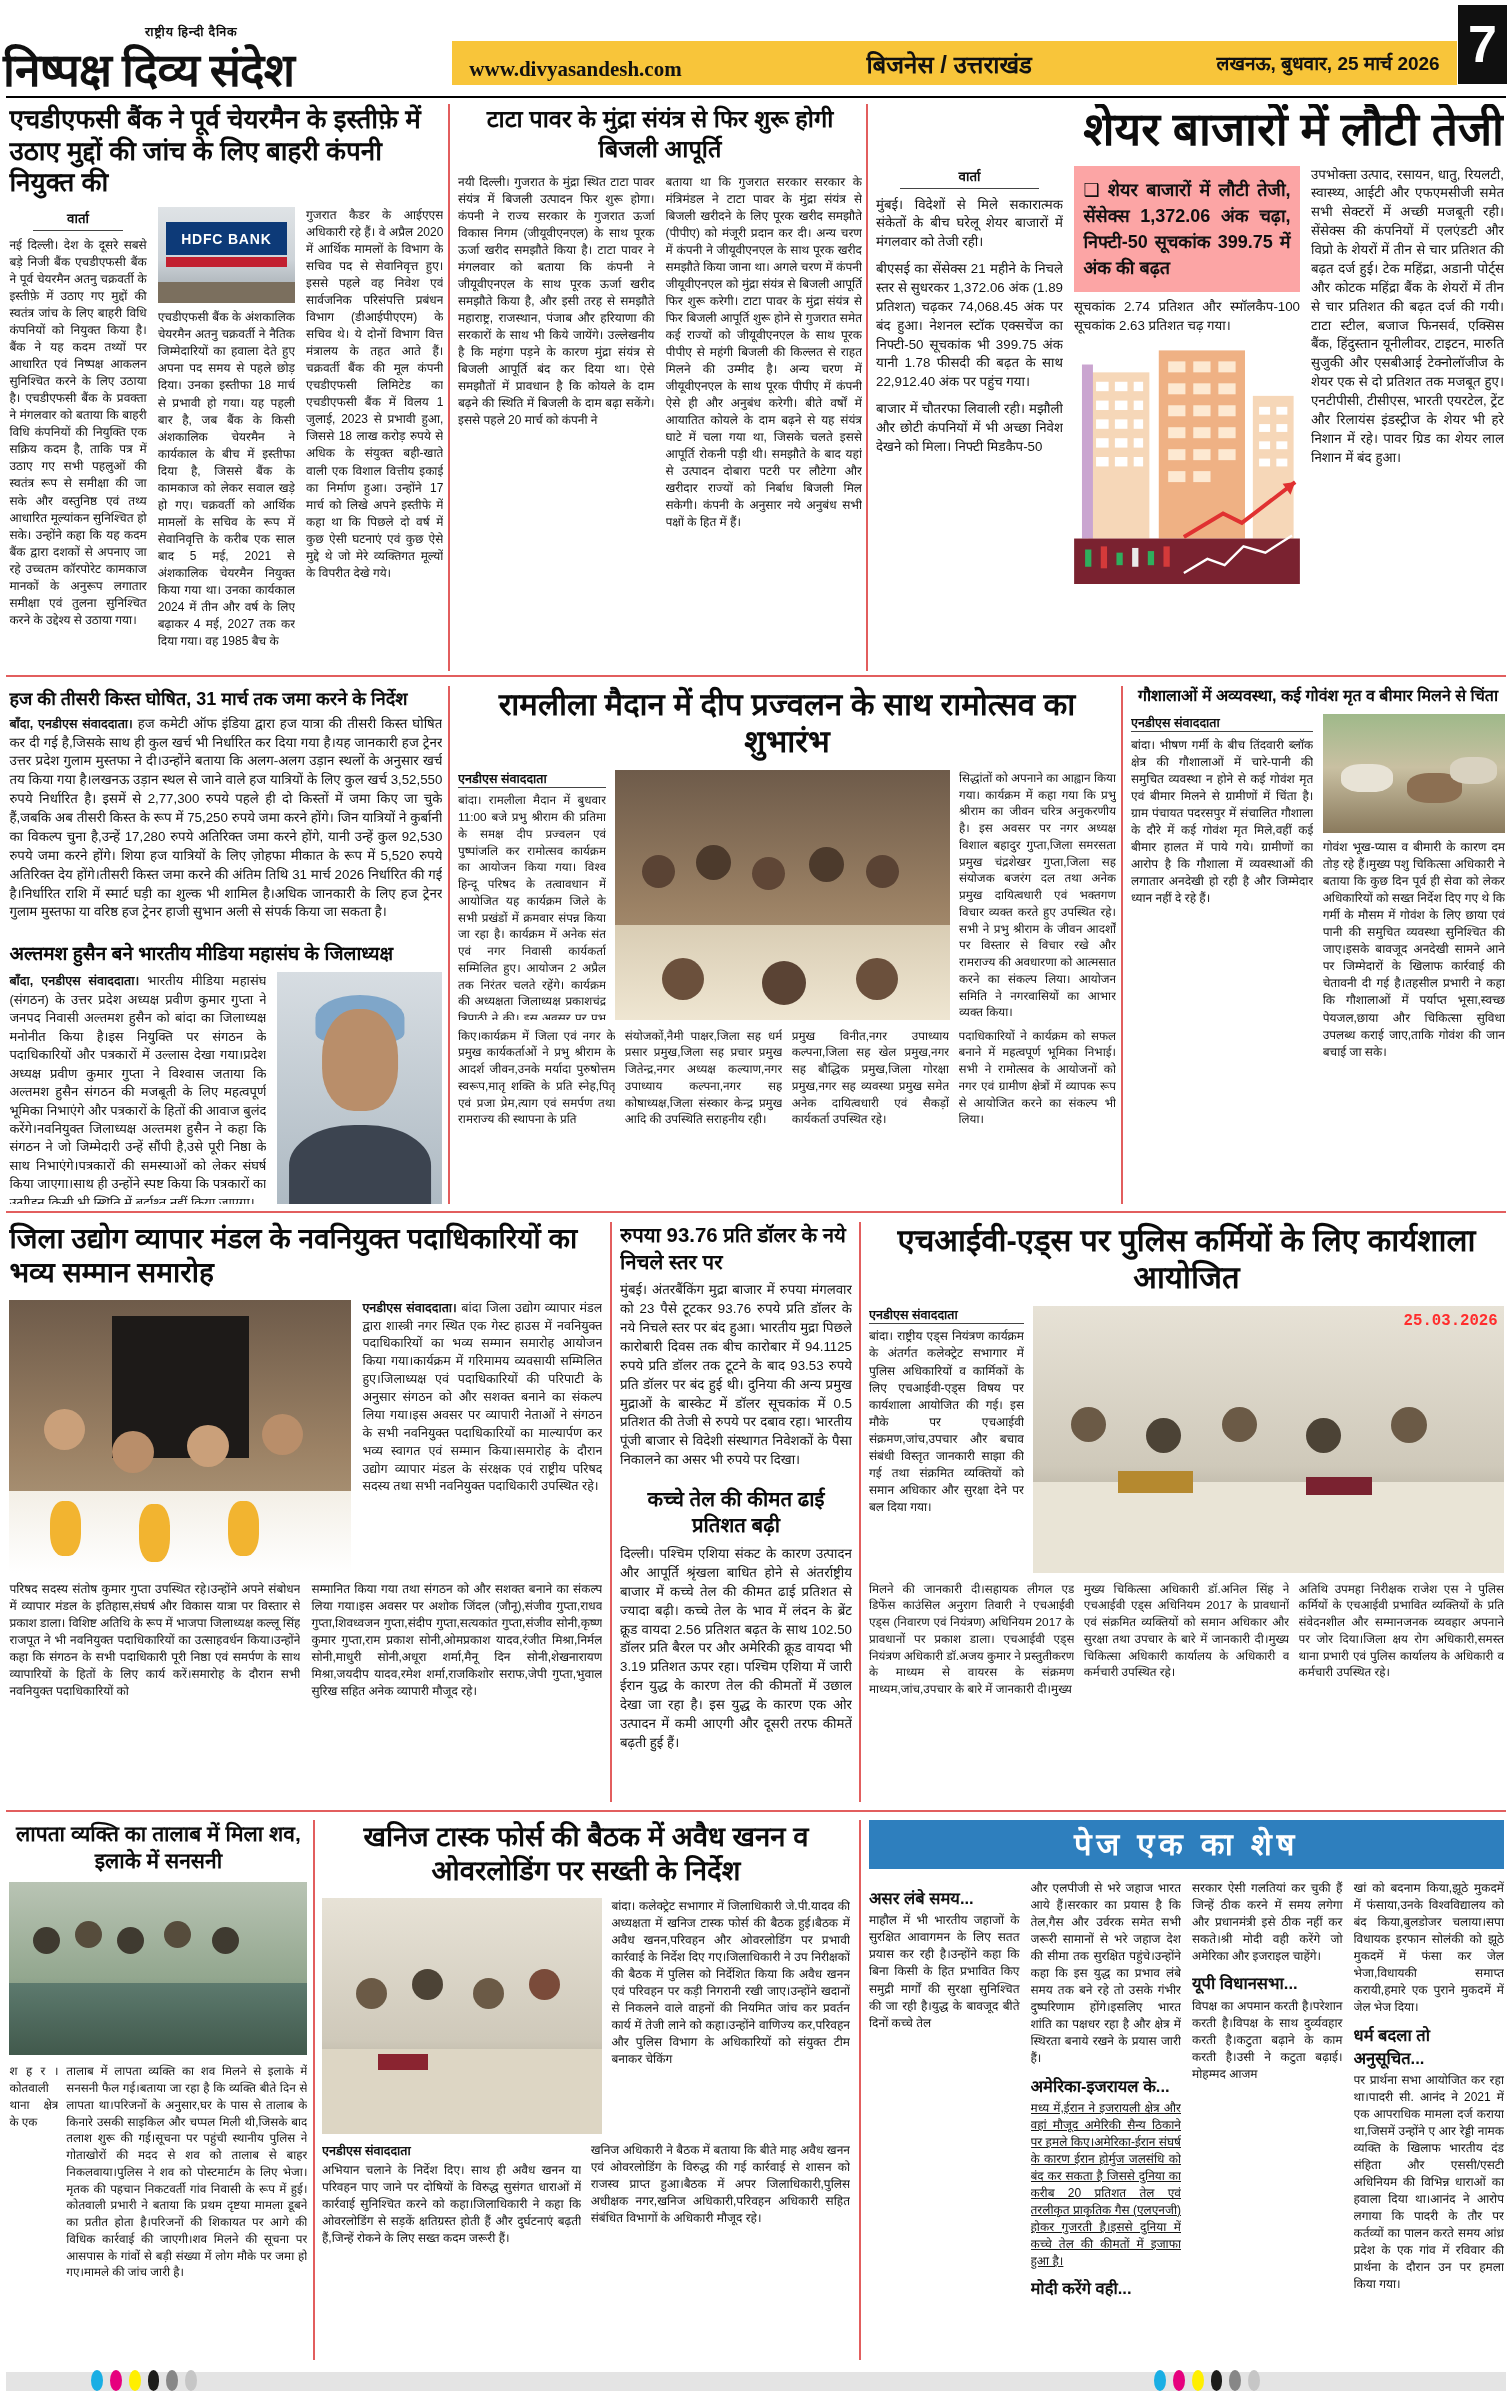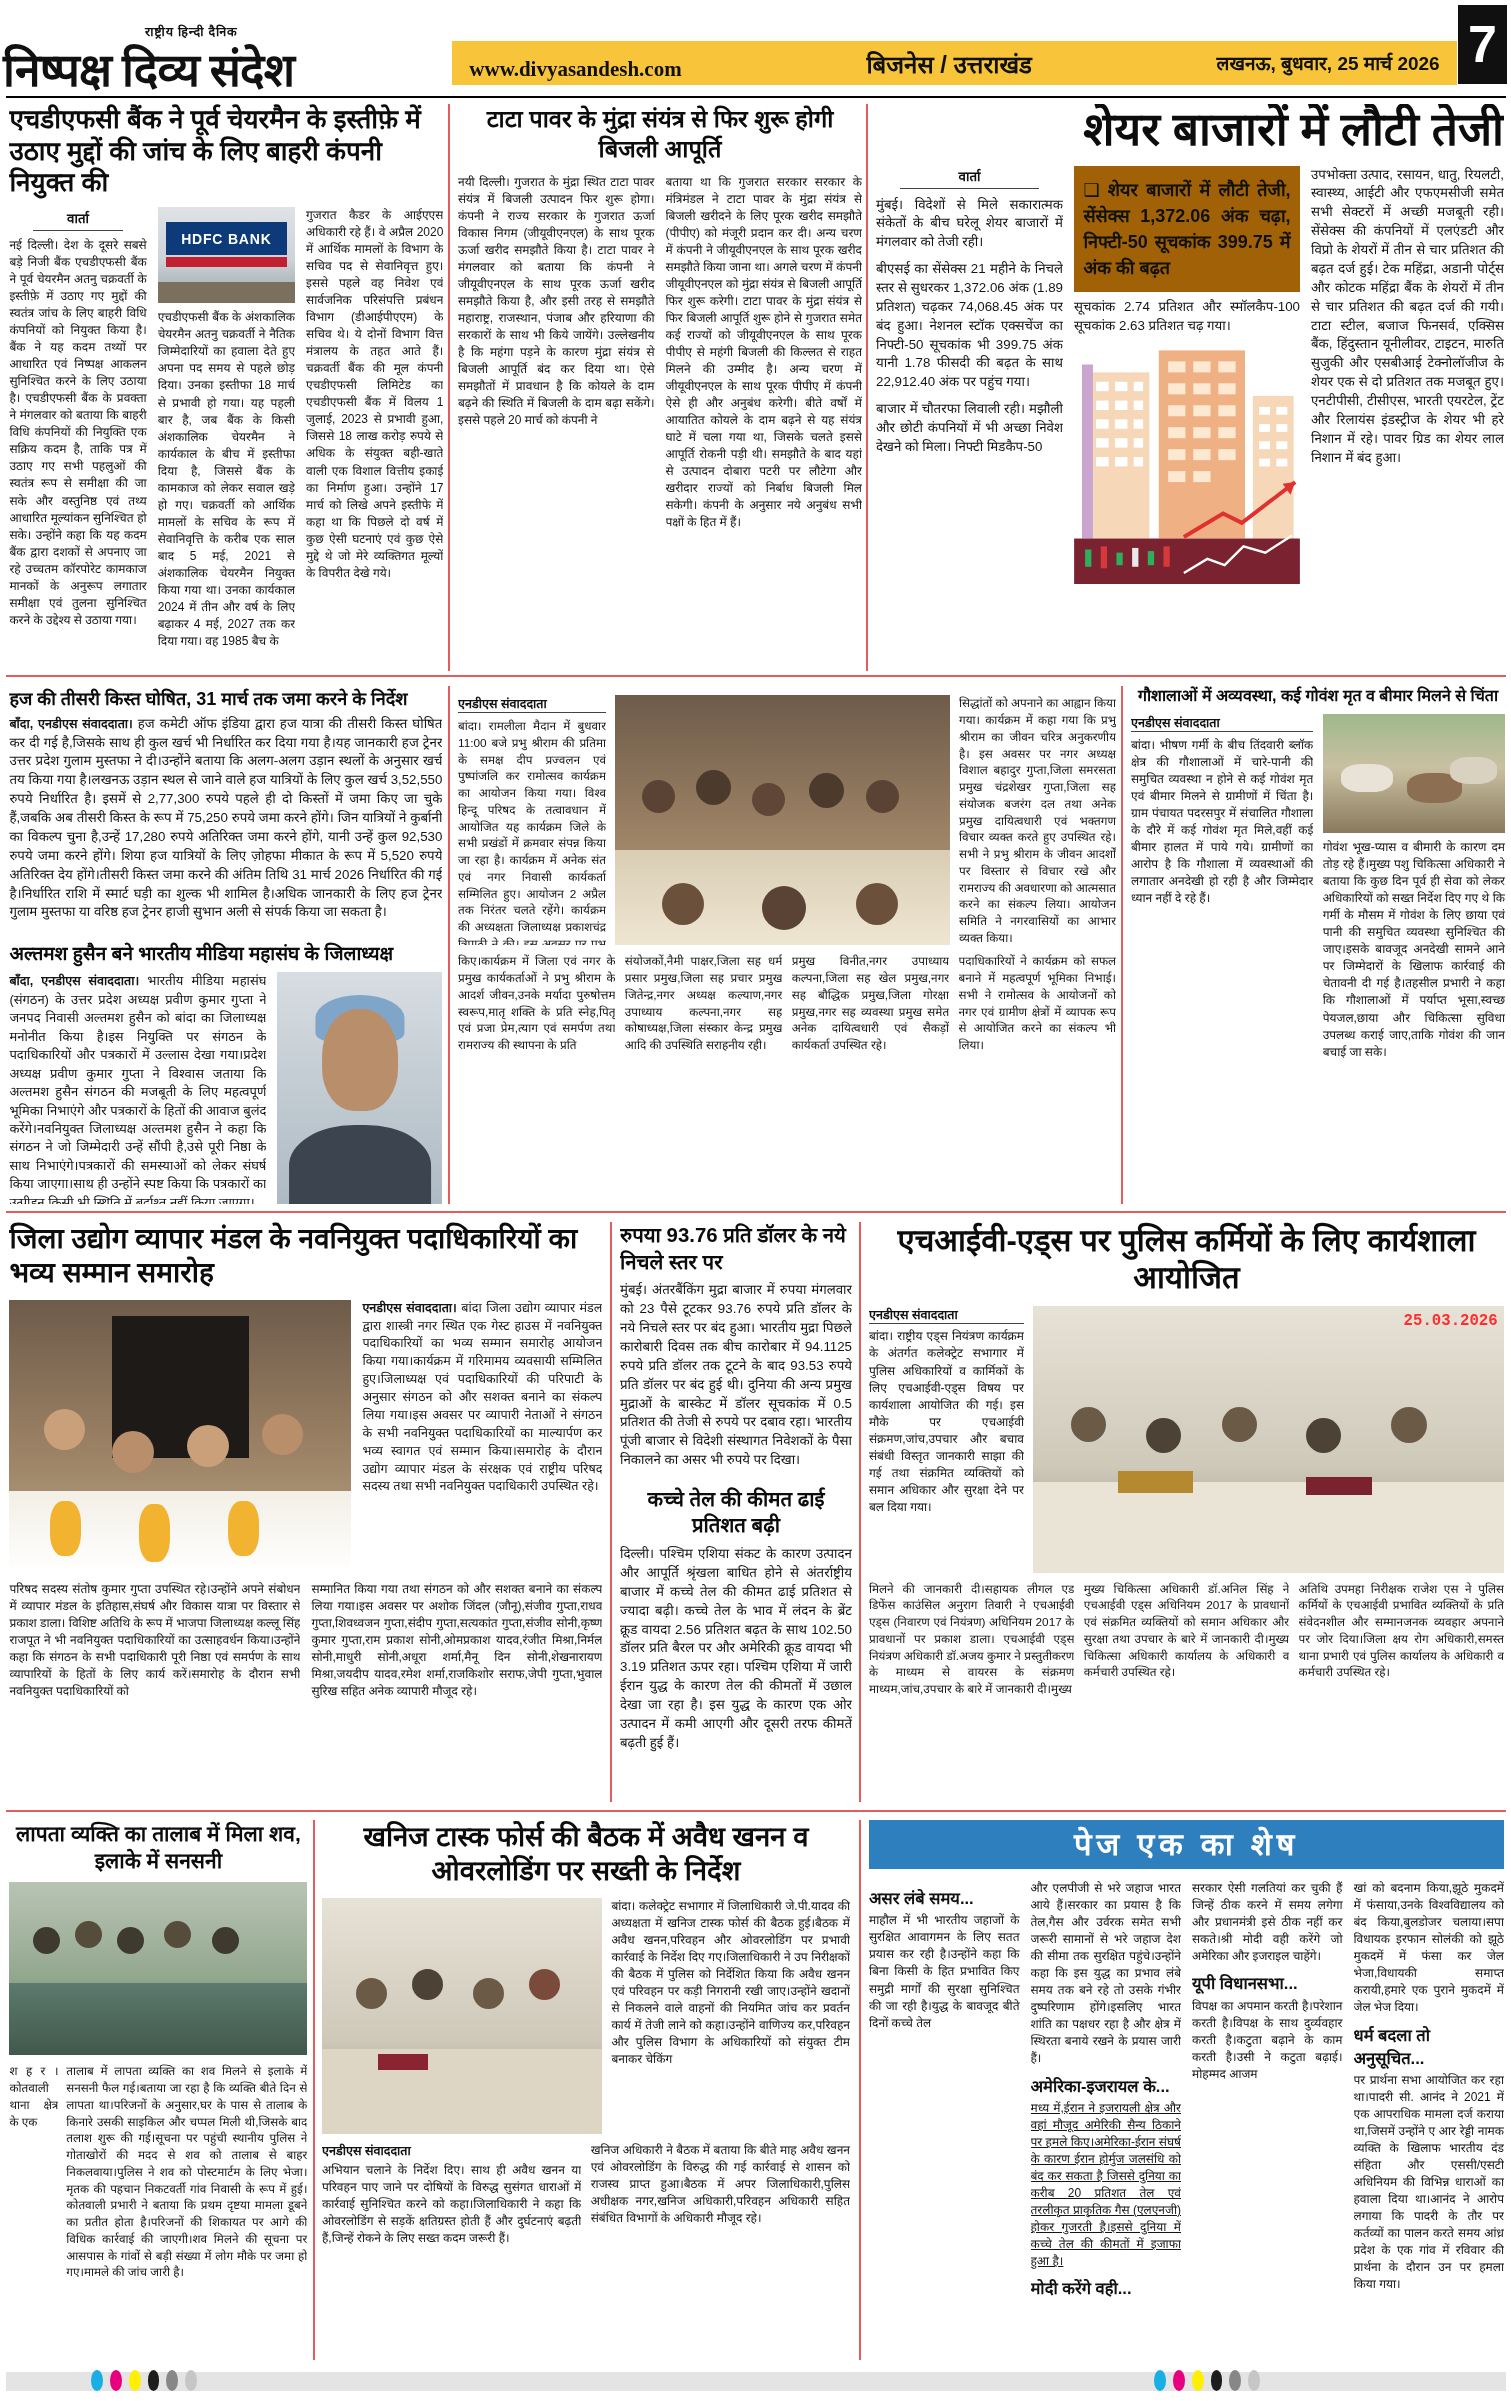--- a/index.html
+++ b/index.html
@@ -35,21 +35,21 @@
   .abs{position:absolute;box-sizing:border-box;overflow:hidden;}
 
   
   .hdfc-photo{height:96px;margin-bottom:6.3px;background:linear-gradient(#dfe3e6 0%,#cdd3d8 55%,#9aa2a8 100%);}
   .hdfc-sign{position:absolute;left:6%;top:16%;width:88%;height:34%;background:#0d3a78;color:#fff;
              display:flex;align-items:center;justify-content:center;font-weight:800;font-size:14px;letter-spacing:0.8px;}
   .hdfc-red{position:absolute;left:6%;top:52%;width:88%;height:10%;background:#c22030;}
   .hdfc-base{position:absolute;left:0;bottom:0;width:100%;height:22%;background:#7b6f5e;}
 
   
-  .bluebox{background:#a16207;padding:11px 9.4px;font-size:18px;line-height:1.45;font-weight:800;text-align:justify;}
+  .bluebox{background:#fca5a5;padding:11px 9.4px;font-size:18px;line-height:1.45;font-weight:800;text-align:justify;}
   .bluebox .sq{font-weight:400;}
 
   
   .portrait{background:linear-gradient(#d7dde2,#aebac3);}
   .p-head{position:absolute;left:50%;top:16%;width:46%;height:44%;transform:translateX(-50%);
           background:#b98e6a;border-radius:46% 46% 42% 42%;}
   .p-cap{position:absolute;left:50%;top:10%;width:54%;height:20%;transform:translateX(-50%);
          background:#7fa6c9;border-radius:50% 50% 20% 20%;}
   .p-body{position:absolute;left:50%;bottom:-4%;width:86%;height:38%;transform:translateX(-50%);
           background:#3c4450;border-radius:46% 46% 0 0;}
@@ -224,20 +224,21 @@
         <div class="p-cap"></div>
         <div class="p-head"></div>
         <div class="p-body"></div>
       </div>
     </div>
   </div>
 
   <div class="vline" style="left:448px;top:686px;height:518px;"></div>
 
   <div class="abs" style="left:458px;top:686px;width:658px;height:518px;">
+    <div class="headline" style="font-size:31px;line-height:1.2;text-align:center;">रामलीला मैदान में दीप प्रज्वलन के साथ रामोत्सव का शुभारंभ</div>
     <div class="cols" style="gap:9.4px;margin-top:9.4px;height:250px;">
       <div style="flex:0 0 148px;overflow:hidden;">
         <div class="byline-left" style="border-bottom:1.6px solid #444;margin-bottom:4.7px;">एनडीएस संवाददाता</div>
         <div class="body-text" style="font-size:11.8px;">बांदा। रामलीला मैदान में बुधवार 11:00 बजे प्रभु श्रीराम की प्रतिमा के समक्ष दीप प्रज्वलन एवं पुष्पांजलि कर रामोत्सव कार्यक्रम का आयोजन किया गया। विश्व हिन्दू परिषद के तत्वावधान में आयोजित यह कार्यक्रम जिले के सभी प्रखंडों में क्रमवार संपन्न किया जा रहा है। कार्यक्रम में अनेक संत एवं नगर निवासी कार्यकर्ता सम्मिलित हुए। आयोजन 2 अप्रैल तक निरंतर चलते रहेंगे। कार्यक्रम की अध्यक्षता जिलाध्यक्ष प्रकाशचंद्र त्रिपाठी ने की। इस अवसर पर प्रभु श्रीराम के आदर्श</div>
       </div>
       <div class="photo ph-warm" style="flex:1;height:250px;">
         <div class="blob" style="left:8%;top:34%;width:33px;height:33px;background:#5a4334;"></div>
         <div class="blob" style="left:24%;top:30%;width:35px;height:35px;background:#4c3a2c;"></div>
         <div class="blob" style="left:41%;top:35%;width:33px;height:33px;background:#5f4636;"></div>
         <div class="blob" style="left:58%;top:31%;width:35px;height:35px;background:#4c3a2c;"></div>

